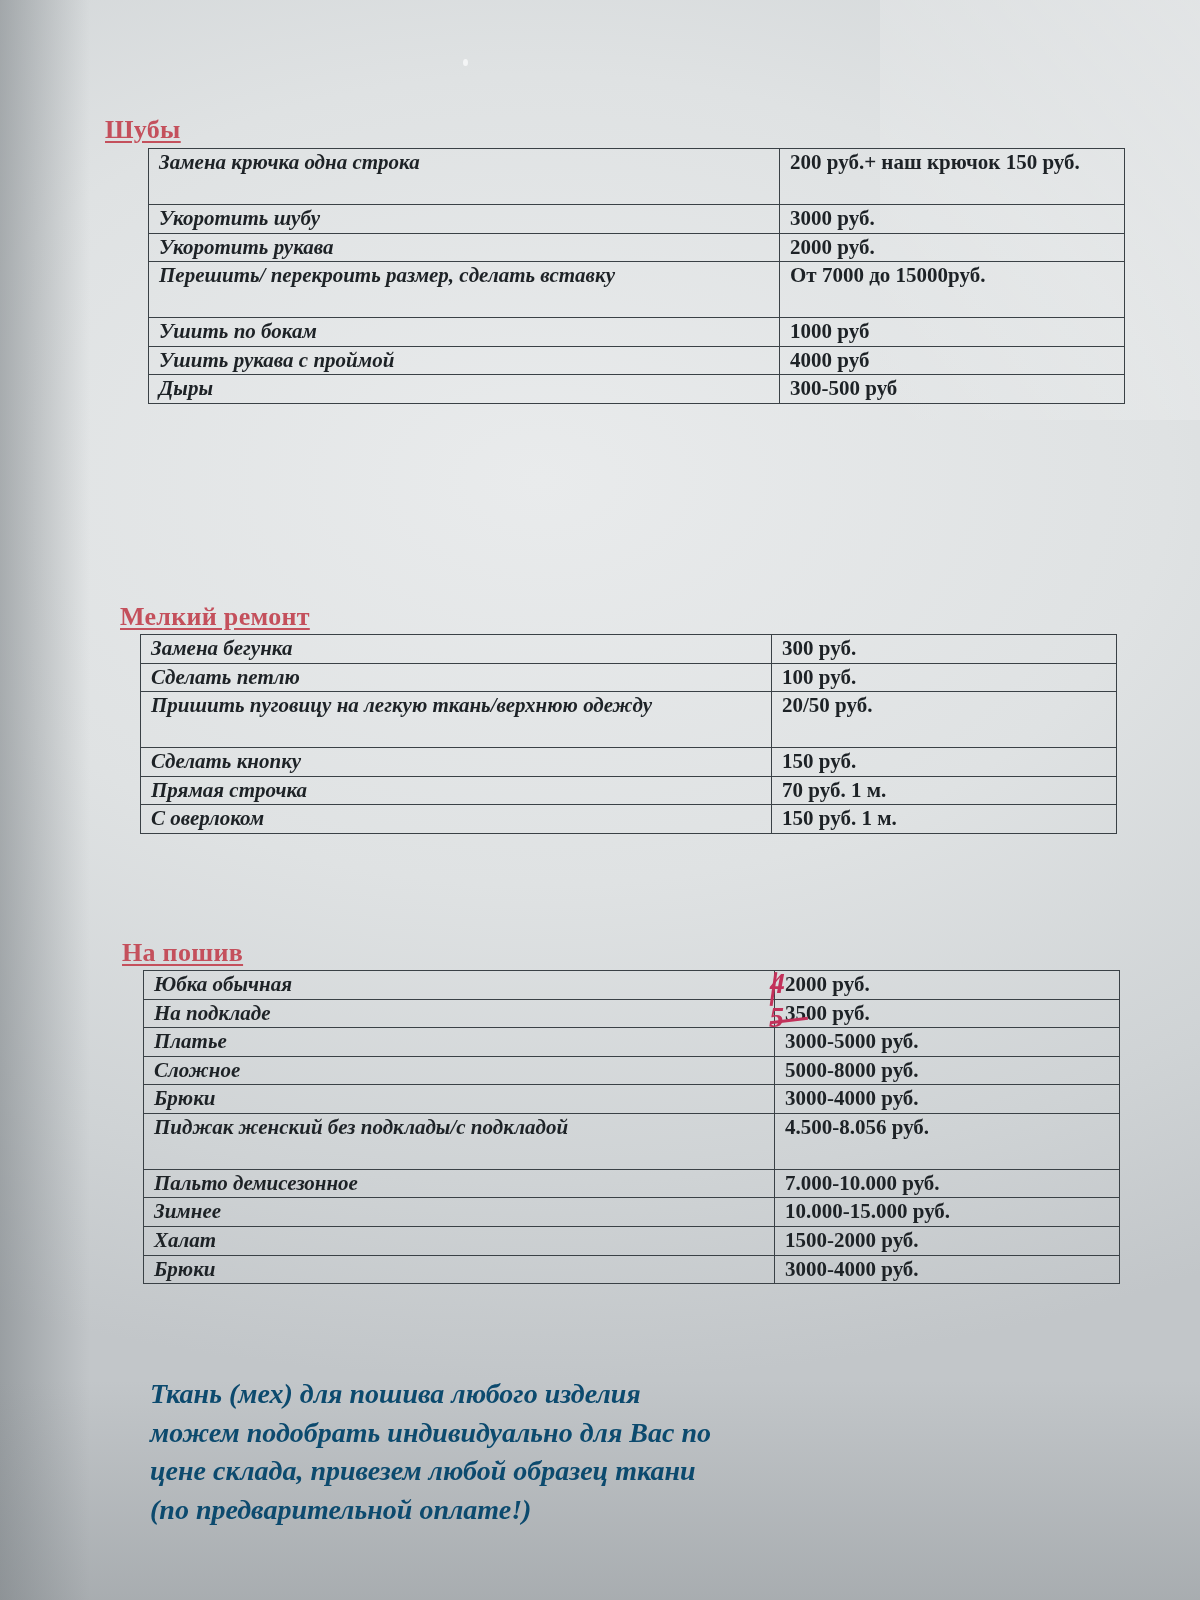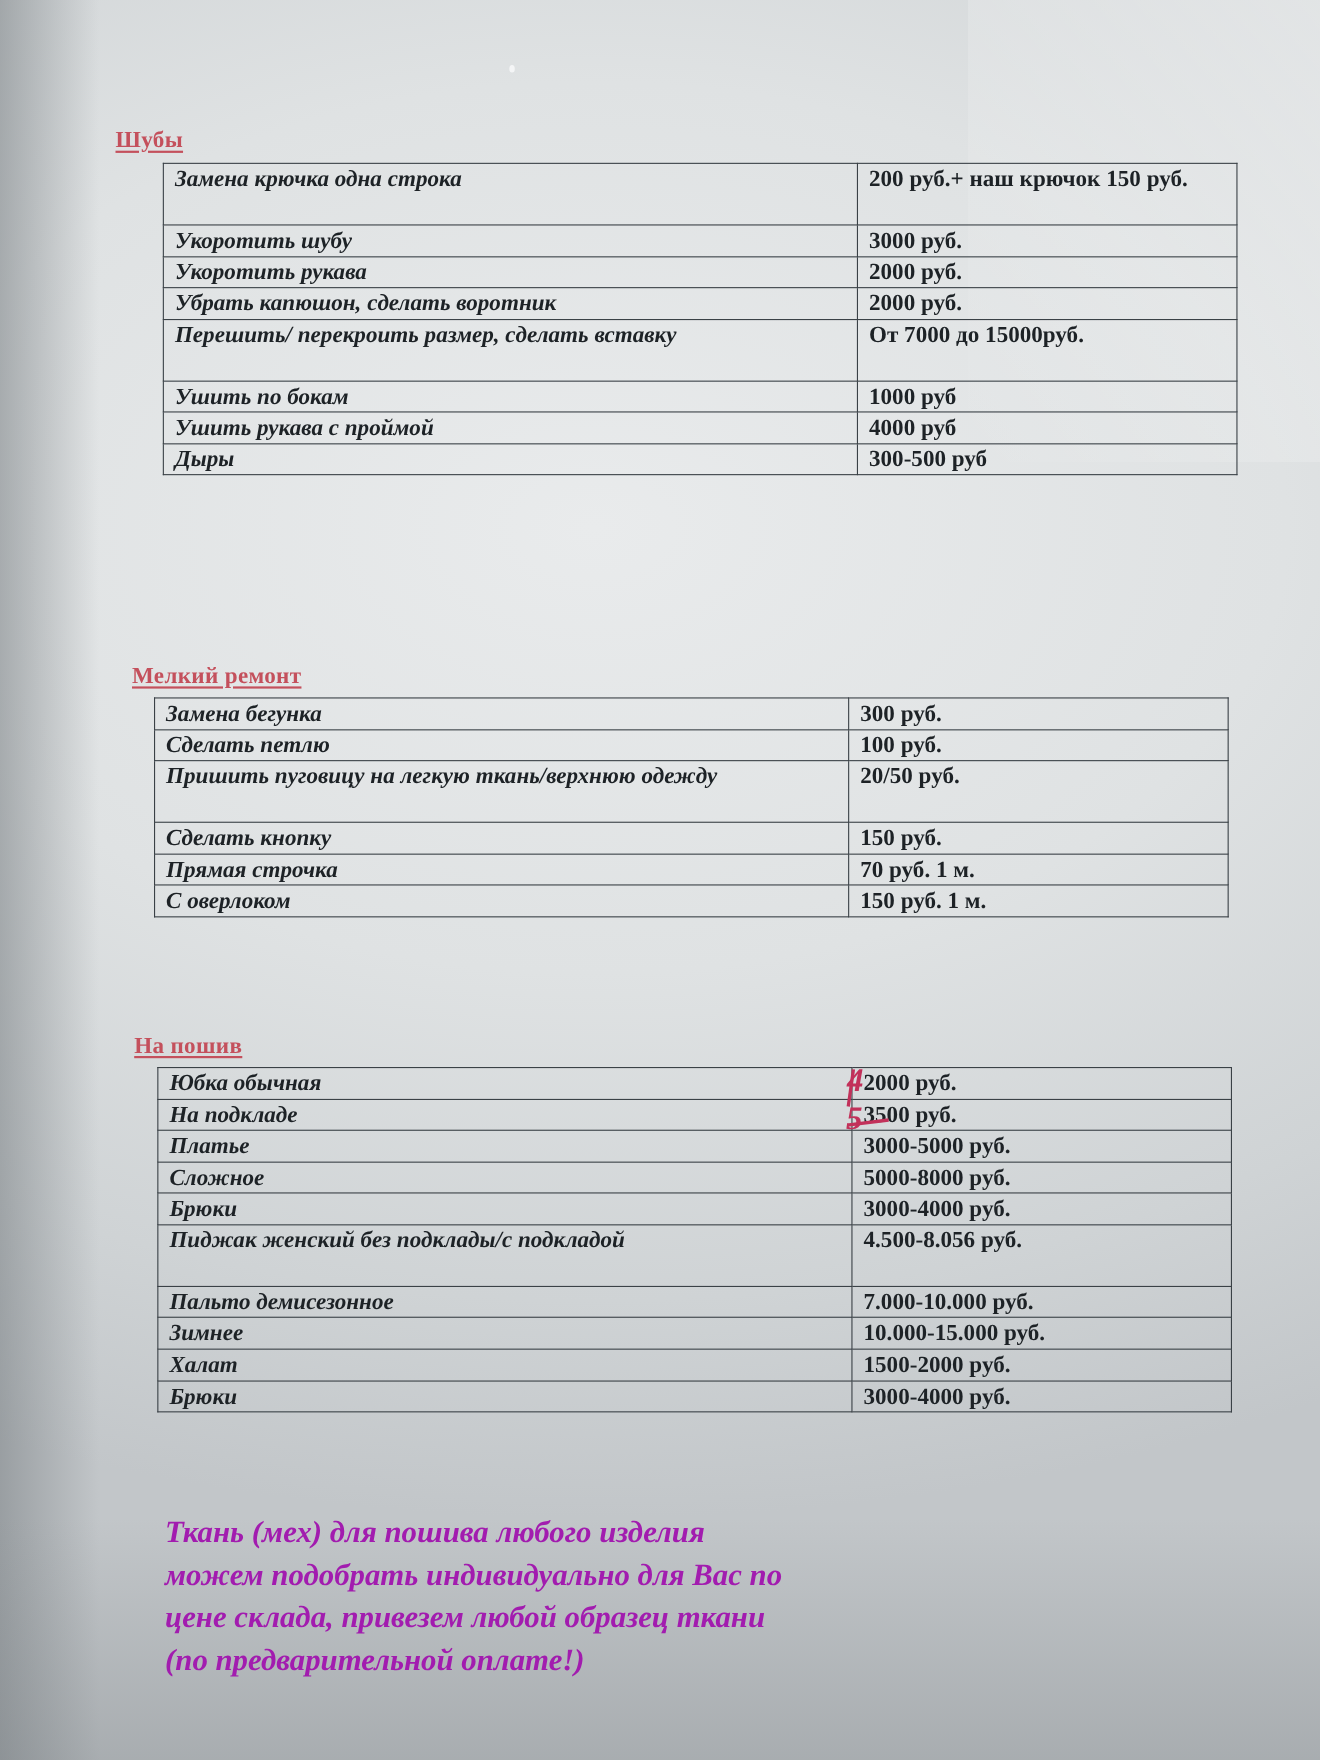--- a/index.html
+++ b/index.html
@@ -57,21 +57,21 @@
     left: 0; top: 0;
     width: 1200px;
     height: 1600px;
   }
 
   .section-title {
     position: absolute;
     color: #c4505c;
     font-family: "Liberation Serif", serif;
     font-weight: bold;
-    font-size: 21px;
+    font-size: 26px;
     letter-spacing: 0.3px;
     text-decoration: underline;
     text-underline-offset: 3px;
   }
 
   table.price {
     position: absolute;
     border-collapse: collapse;
     table-layout: fixed;
   }
@@ -99,21 +99,21 @@
 
   .footer {
     position: absolute;
     left: 150px;
     top: 1375px;
     width: 890px;
     font-style: italic;
     font-weight: bold;
     font-size: 28px;
     line-height: 1.38;
-    color: #a21caf;
+    color: #0c4a6e;
     text-align: justify;
     text-justify: inter-word;
   }
   .footer div { margin: 0; }
   .footer .last { text-align: left; }
 
   
   .penmark {
     position: absolute;
     color: #c2315a;
@@ -147,24 +147,20 @@
       <tr>
         <td class="name tall2">Замена крючка одна строка</td>
         <td class="price-val tall2">200 руб.+ наш крючок 150 руб.</td>
       </tr>
       <tr>
         <td class="name">Укоротить шубу</td>
         <td class="price-val">3000 руб.</td>
       </tr>
       <tr>
         <td class="name">Укоротить рукава</td>
-        <td class="price-val">2000 руб.</td>
-      </tr>
-      <tr>
-        <td class="name">Убрать капюшон, сделать воротник</td>
         <td class="price-val">2000 руб.</td>
       </tr>
       <tr>
         <td class="name tall2">Перешить/ перекроить размер,  сделать вставку</td>
         <td class="price-val tall2">От 7000 до 15000руб.</td>
       </tr>
       <tr>
         <td class="name">Ушить по бокам</td>
         <td class="price-val">1000 руб</td>
       </tr>

